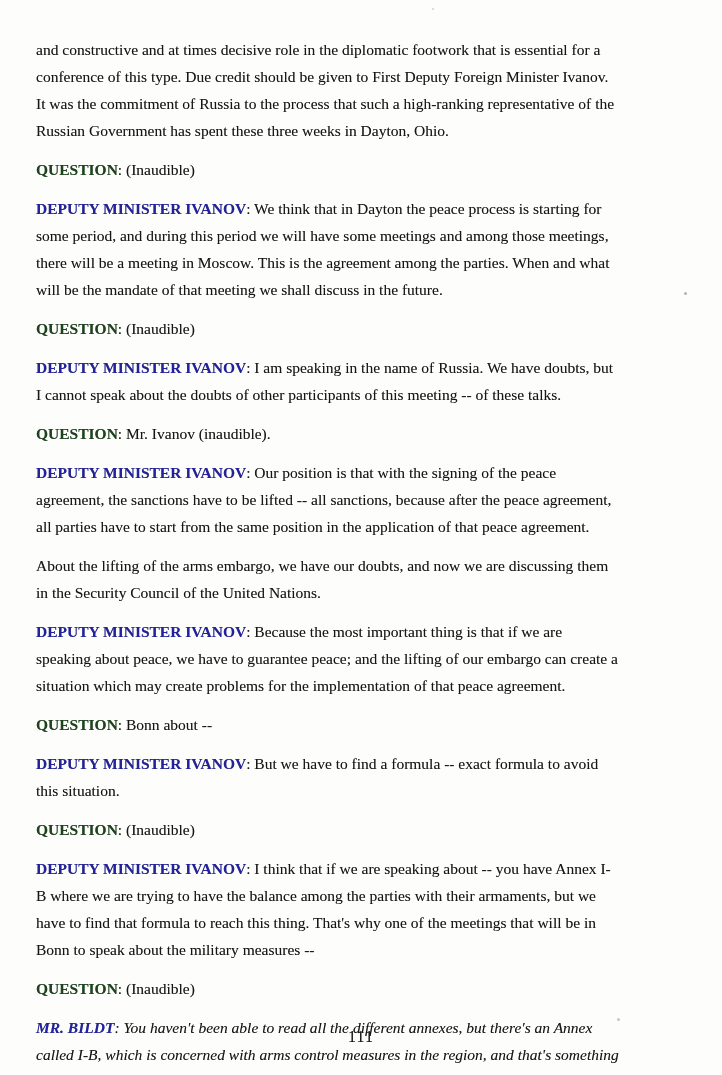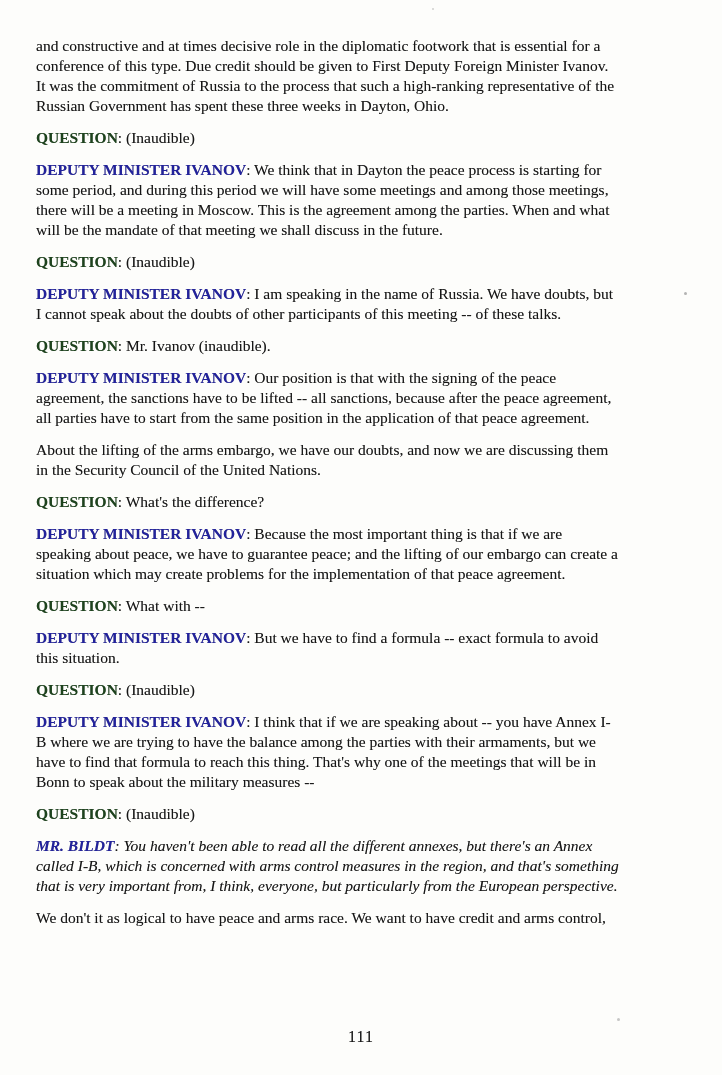--- a/index.html
+++ b/index.html
@@ -16,21 +16,21 @@
   }
   .text-block {
     position: absolute;
     left: 36px;
     top: 36px;
     width: 660px;
   }
   .para {
     margin: 0 0 12px 0;
     font-size: 15.5px;
-    line-height: 20px;
+    line-height: 27px;
     white-space: pre-line;
     text-shadow: 0 0 0.5px rgba(0,0,0,0.35);
   }
   .speaker {
     font-weight: bold;
     white-space: normal;
   }
   .speaker.plain {
     font-weight: normal;
   }
@@ -65,25 +65,24 @@
 will be the mandate of that meeting we shall discuss in the future.</span></p>
       <p class="para" style="color: rgb(22, 22, 22);"><b class="speaker" style="color: rgb(29, 67, 29);">QUESTION</b><span>: (Inaudible)</span></p>
       <p class="para" style="color: rgb(22, 22, 22);"><b class="speaker" style="color: rgb(34, 34, 156);">DEPUTY MINISTER IVANOV</b><span>: I am speaking in the name of Russia. We have doubts, but
 I cannot speak about the doubts of other participants of this meeting -- of these talks.</span></p>
       <p class="para" style="color: rgb(22, 22, 22);"><b class="speaker" style="color: rgb(29, 67, 29);">QUESTION</b><span>: Mr. Ivanov (inaudible).</span></p>
       <p class="para" style="color: rgb(22, 22, 22);"><b class="speaker" style="color: rgb(34, 34, 156);">DEPUTY MINISTER IVANOV</b><span>: Our position is that with the signing of the peace
 agreement, the sanctions have to be lifted -- all sanctions, because after the peace agreement,
 all parties have to start from the same position in the application of that peace agreement.</span></p>
       <p class="para" style="color: rgb(22, 22, 22);"><span>About the lifting of the arms embargo, we have our doubts, and now we are discussing them
 in the Security Council of the United Nations.</span></p>
-      <p class="para" style="color: rgb(22, 22, 22);"><b class="speaker" style="color: rgb(29, 67, 29);">QUESTION</b><span>: What's the difference?</span></p>
       <p class="para" style="color: rgb(22, 22, 22);"><b class="speaker" style="color: rgb(34, 34, 156);">DEPUTY MINISTER IVANOV</b><span>: Because the most important thing is that if we are
 speaking about peace, we have to guarantee peace; and the lifting of our embargo can create a
 situation which may create problems for the implementation of that peace agreement.</span></p>
-      <p class="para" style="color: rgb(22, 22, 22);"><b class="speaker" style="color: rgb(29, 67, 29);">QUESTION</b><span>: What with --</span></p>
+      <p class="para" style="color: rgb(22, 22, 22);"><b class="speaker" style="color: rgb(29, 67, 29);">QUESTION</b><span>: Bonn about --</span></p>
       <p class="para" style="color: rgb(22, 22, 22);"><b class="speaker" style="color: rgb(34, 34, 156);">DEPUTY MINISTER IVANOV</b><span>: But we have to find a formula -- exact formula to avoid
 this situation.</span></p>
       <p class="para" style="color: rgb(22, 22, 22);"><b class="speaker" style="color: rgb(29, 67, 29);">QUESTION</b><span>: (Inaudible)</span></p>
       <p class="para" style="color: rgb(22, 22, 22);"><b class="speaker" style="color: rgb(34, 34, 156);">DEPUTY MINISTER IVANOV</b><span>: I think that if we are speaking about -- you have Annex I-
 B where we are trying to have the balance among the parties with their armaments, but we
 have to find that formula to reach this thing. That's why one of the meetings that will be in
 Bonn to speak about the military measures --</span></p>
       <p class="para" style="color: rgb(22, 22, 22);"><b class="speaker" style="color: rgb(29, 67, 29);">QUESTION</b><span>: (Inaudible)</span></p>
       <p class="para" style="color: rgb(22, 22, 22); font-style: italic;"><b class="speaker" style="color: rgb(34, 34, 156);">MR. BILDT</b><span>: You haven't been able to read all the different annexes, but there's an Annex
 called I-B, which is concerned with arms control measures in the region, and that's something

